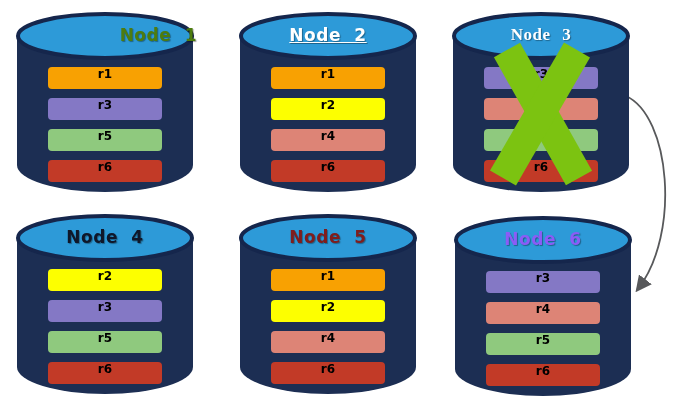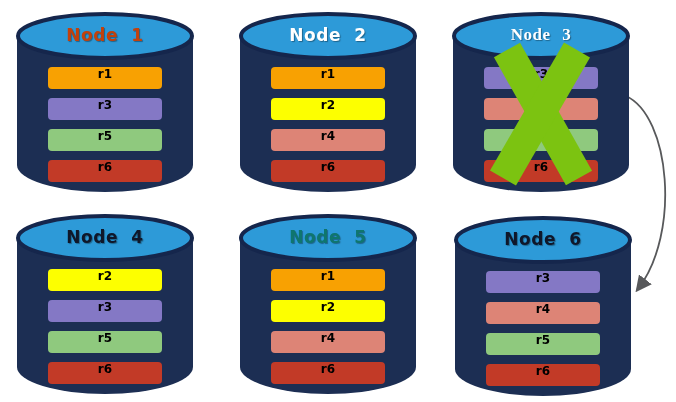--- a/index.html
+++ b/index.html
@@ -74,36 +74,36 @@
       </marker>
     </defs>
     <path id="arrow-path" d="M 626 96 C 670 116, 681 233, 638 289" fill="none" stroke-width="1.8" marker-end="url(#ah)" stroke="#58595B"></path>
   </svg>
 
     <div class="node" style="left: 13px; top: 8px;">
       <svg class="cyl" viewBox="0 0 184 192">
         <path class="cyl-body" d="M4,28 L4,157 A88,27 0 0 0 180,157 L180,28 Z" fill="#1C2E53"></path>
         <ellipse class="cyl-top" cx="92" cy="28" rx="87" ry="22" stroke-width="4" fill="#2D9AD8" stroke="#15264C"></ellipse>
       </svg>
-      <div class="node-title" style="color: #c2410c;">Node 1</div>
+      <div class="node-title" style="color: #4d7c0f; text-align: right;">Node 1</div>
       <div class="bars">
         <div class="bar" style="background: rgb(248, 161, 2); color: rgb(0, 0, 0);">r1</div>
         <div class="bar" style="background: rgb(132, 120, 197); color: rgb(0, 0, 0);">r3</div>
         <div class="bar" style="background: rgb(143, 201, 126); color: rgb(0, 0, 0);">r5</div>
         <div class="bar" style="background: rgb(194, 58, 39); color: rgb(0, 0, 0);">r6</div>
       </div>
 
     </div>
 
     <div class="node" style="left: 236px; top: 8px;">
       <svg class="cyl" viewBox="0 0 184 192">
         <path class="cyl-body" d="M4,28 L4,157 A88,27 0 0 0 180,157 L180,28 Z" fill="#1C2E53"></path>
         <ellipse class="cyl-top" cx="92" cy="28" rx="87" ry="22" stroke-width="4" fill="#2D9AD8" stroke="#15264C"></ellipse>
       </svg>
-      <div class="node-title" style="color: rgb(255, 255, 255);">Node 2</div>
+      <div class="node-title" style="color: rgb(255, 255, 255); text-decoration: underline;">Node 2</div>
       <div class="bars">
         <div class="bar" style="background: rgb(248, 161, 2); color: rgb(0, 0, 0);">r1</div>
         <div class="bar" style="background: rgb(253, 255, 0); color: rgb(0, 0, 0);">r2</div>
         <div class="bar" style="background: rgb(221, 132, 118); color: rgb(0, 0, 0);">r4</div>
         <div class="bar" style="background: rgb(194, 58, 39); color: rgb(0, 0, 0);">r6</div>
       </div>
 
     </div>
 
     <div class="node failed" style="left: 449px; top: 8px;">
@@ -137,36 +137,36 @@
         <div class="bar" style="background: rgb(194, 58, 39); color: rgb(0, 0, 0);">r6</div>
       </div>
 
     </div>
 
     <div class="node" style="left: 236px; top: 210px;">
       <svg class="cyl" viewBox="0 0 184 192">
         <path class="cyl-body" d="M4,28 L4,157 A88,27 0 0 0 180,157 L180,28 Z" fill="#1C2E53"></path>
         <ellipse class="cyl-top" cx="92" cy="28" rx="87" ry="22" stroke-width="4" fill="#2D9AD8" stroke="#15264C"></ellipse>
       </svg>
-      <div class="node-title" style="color: #0f766e;">Node 5</div>
+      <div class="node-title" style="color: #7f1d1d;">Node 5</div>
       <div class="bars">
         <div class="bar" style="background: rgb(248, 161, 2); color: rgb(0, 0, 0);">r1</div>
         <div class="bar" style="background: rgb(253, 255, 0); color: rgb(0, 0, 0);">r2</div>
         <div class="bar" style="background: rgb(221, 132, 118); color: rgb(0, 0, 0);">r4</div>
         <div class="bar" style="background: rgb(194, 58, 39); color: rgb(0, 0, 0);">r6</div>
       </div>
 
     </div>
 
     <div class="node" style="left: 451px; top: 212px;">
       <svg class="cyl" viewBox="0 0 184 192">
         <path class="cyl-body" d="M4,28 L4,157 A88,27 0 0 0 180,157 L180,28 Z" fill="#1C2E53"></path>
         <ellipse class="cyl-top" cx="92" cy="28" rx="87" ry="22" stroke-width="4" fill="#2D9AD8" stroke="#15264C"></ellipse>
       </svg>
-      <div class="node-title" style="color: #0f172a;">Node 6</div>
+      <div class="node-title" style="color: #8b5cf6;">Node 6</div>
       <div class="bars">
         <div class="bar" style="background: rgb(132, 120, 197); color: rgb(0, 0, 0);">r3</div>
         <div class="bar" style="background: rgb(221, 132, 118); color: rgb(0, 0, 0);">r4</div>
         <div class="bar" style="background: rgb(143, 201, 126); color: rgb(0, 0, 0);">r5</div>
         <div class="bar" style="background: rgb(194, 58, 39); color: rgb(0, 0, 0);">r6</div>
       </div>
 
     </div>
   </div>
 

